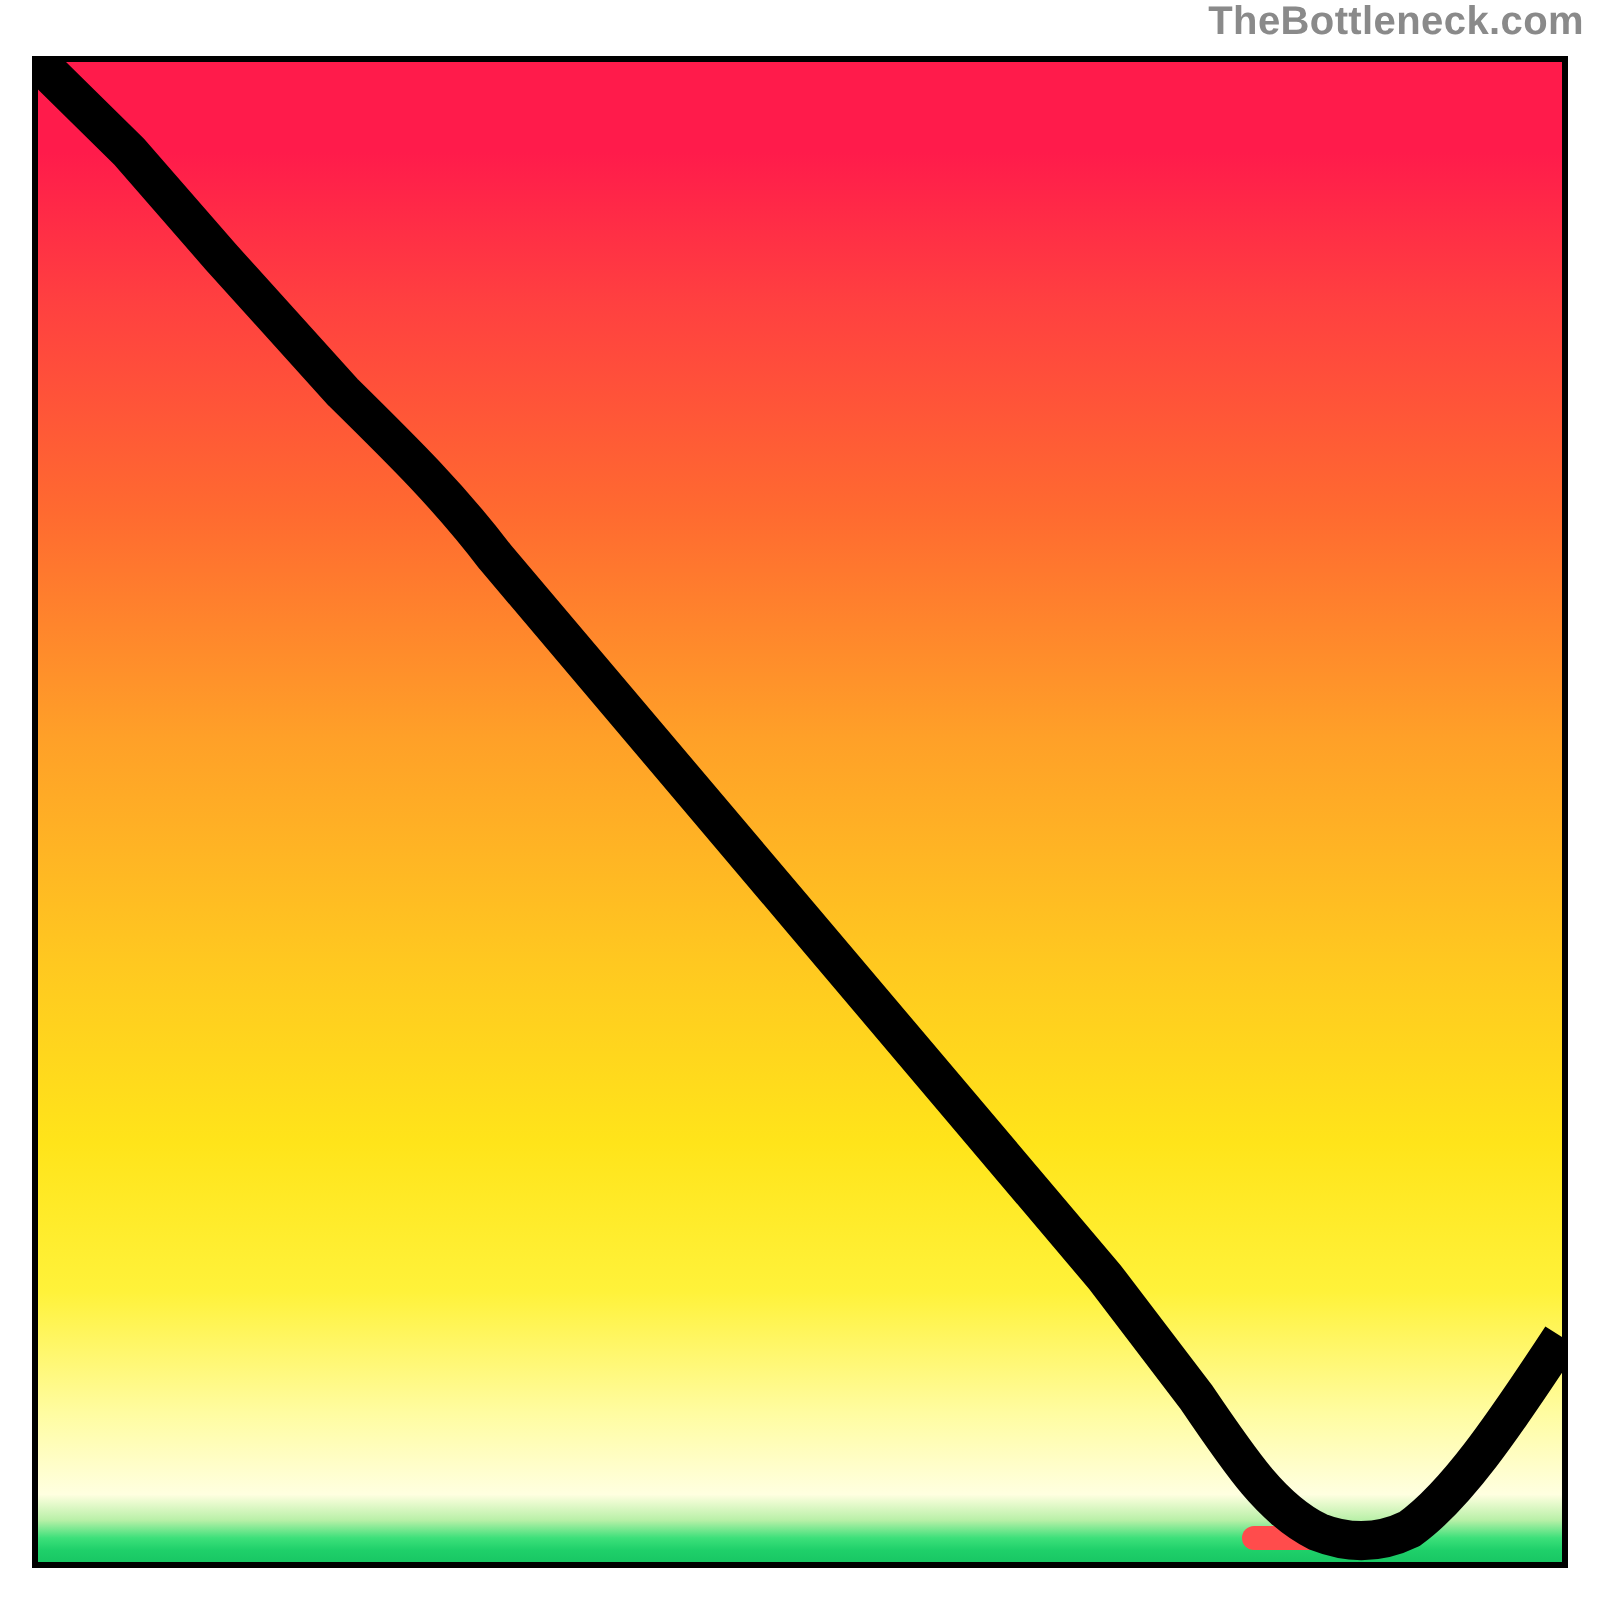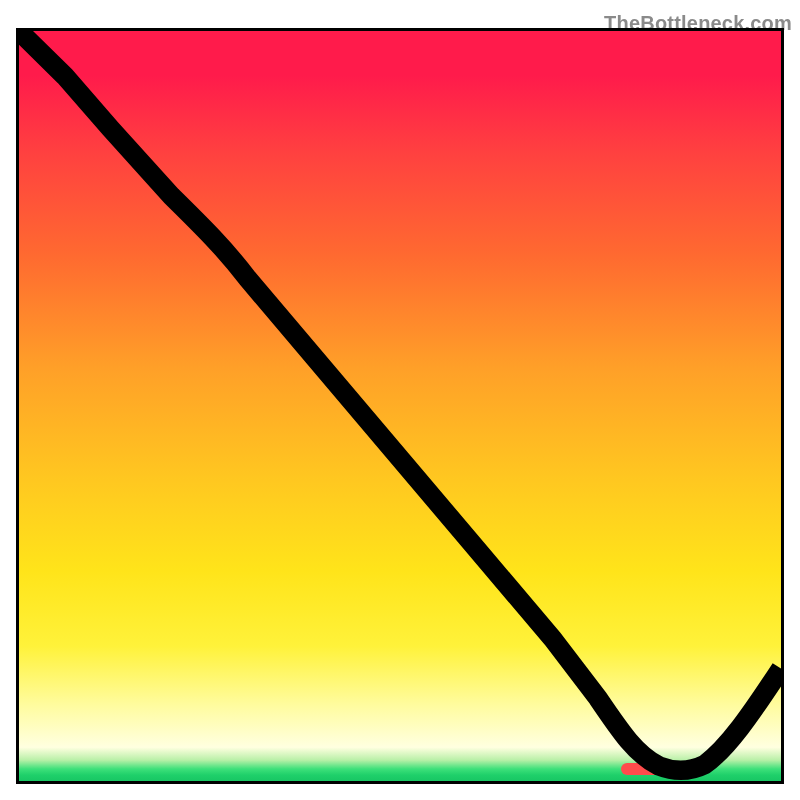--- a/index.html
+++ b/index.html
@@ -1,20 +1,20 @@
 <!DOCTYPE html>
 <html><head>
 <meta charset="utf-8">
 <style>
   * { margin: 0; padding: 0; box-sizing: border-box; }
   html, body { width: 800px; height: 800px; overflow: hidden; background: #fff; }
   .wrap { position: relative; width: 800px; height: 800px; }
   .attribution {
     position: absolute;
-    top: 12px;
+    top: 0;
     right: 8px;
     font-family: Arial, Helvetica, sans-serif;
     font-size: 20px;
     font-weight: 600;
     color: #8a8a8a;
     letter-spacing: 0.2px;
   }
   .plot {
     position: absolute;
     left: 16px;

